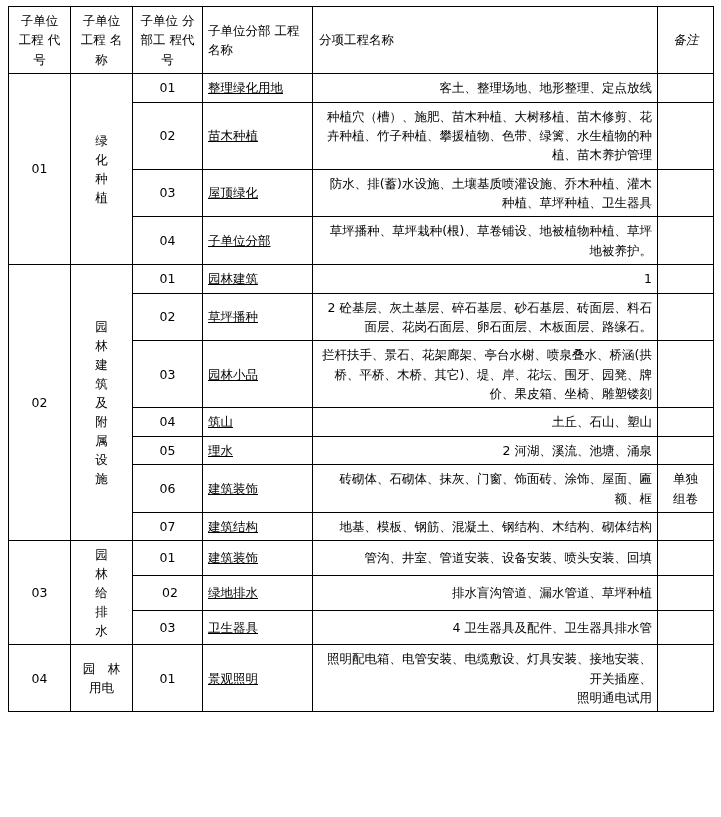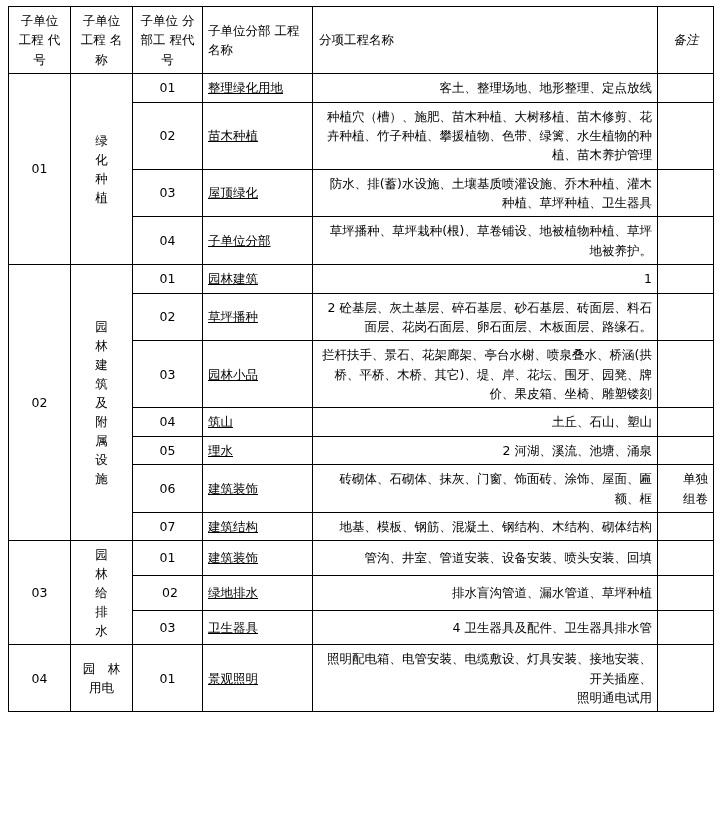--- a/index.html
+++ b/index.html
@@ -71,21 +71,21 @@
   .subname {
     text-align: left;
     padding-left: 10px;
     text-decoration: underline;
   }
   .items {
     text-align: right;
     padding-left: 6px;
   }
   .remark {
-    text-align: right;
+    text-align: center;
     padding-left: 6px;
     font-size: 12.5px;
     margin-left: 12px;
   }
   .remark .rline { display: block; line-height: 1.55; }
 </style>
 </head>
 <body>
 
 <div class="page">

